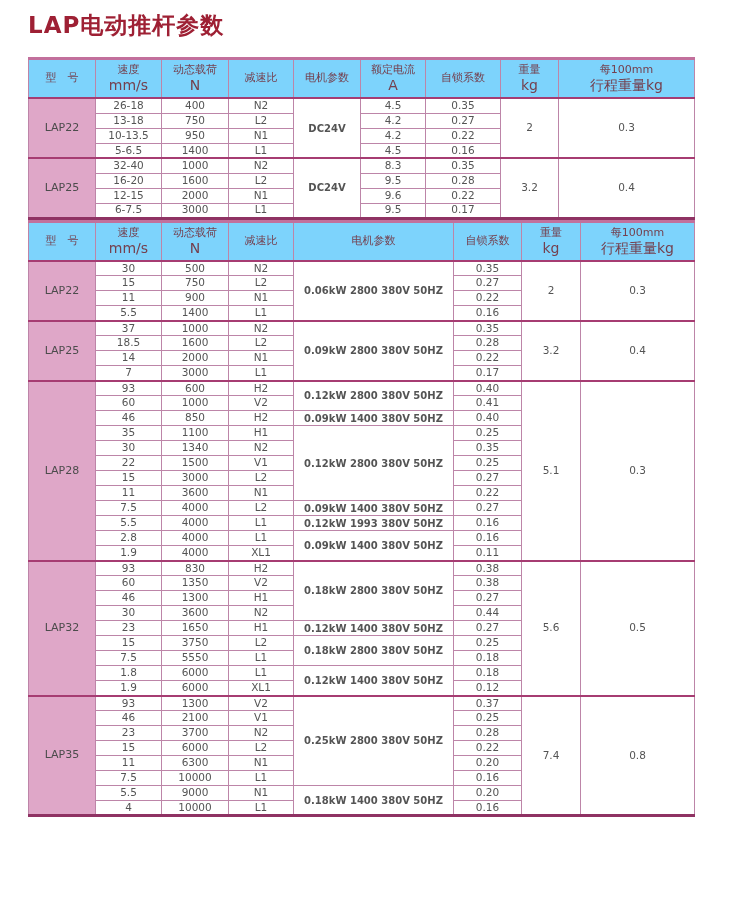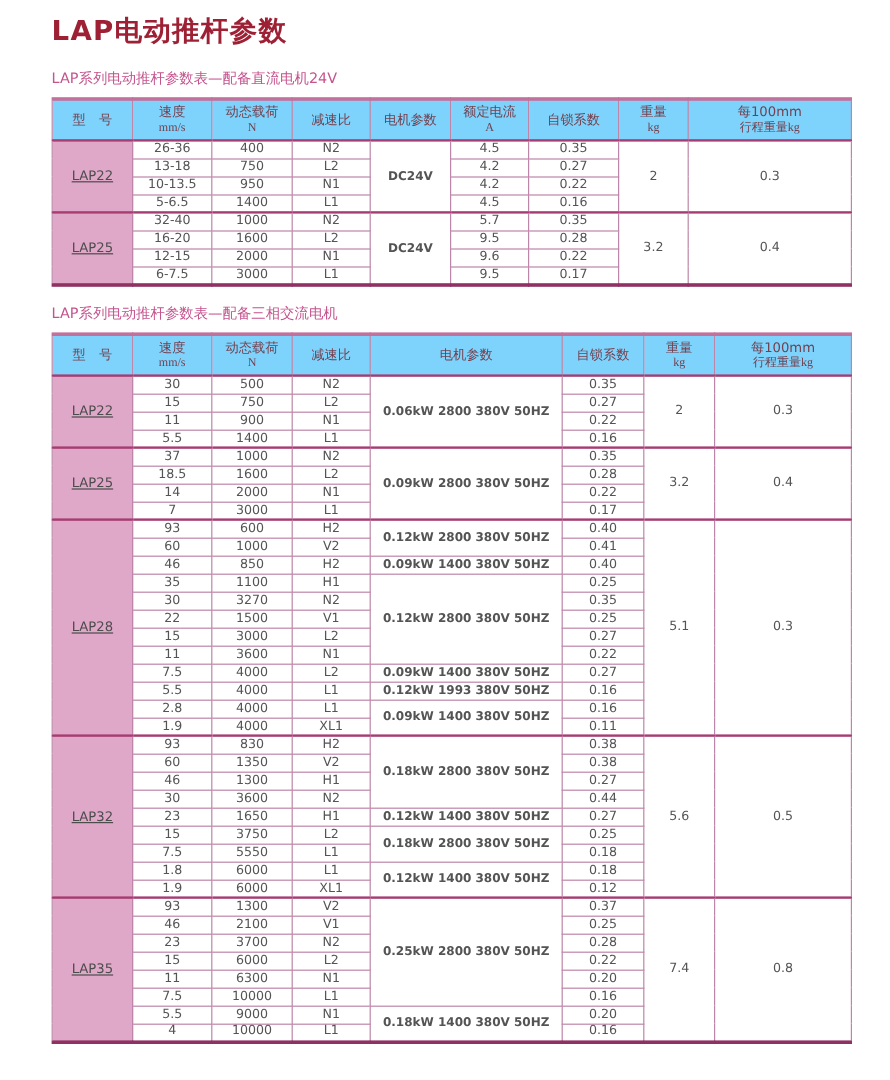--- a/index.html
+++ b/index.html
@@ -1,40 +1,39 @@
 <!DOCTYPE html>
 <html><head>
 <meta charset="utf-8">
 <style>
   * { box-sizing: border-box; margin: 0; padding: 0; }
   html, body { width: 742px; background: #ffffff; }
   body { height: 900px; font-family: "DejaVu Sans", sans-serif; overflow: hidden; }
-  .page { padding: 10px 36px 0 43px; }
+  .page { padding: 10px 36px 0 28px; }
   .title { font-size: 23px; color: #9e2034; font-weight: bold; letter-spacing: 1px; margin-bottom: 16px; }
   .subtitle { font-size: 12px; color: #c5548e; margin-bottom: 7px; }
   .subtitle2 { margin-top: 14px; }
   table { border-collapse: collapse; table-layout: fixed; width: 666px;
           border-top: 3px solid #c2709c; border-bottom: 3px solid #8f3263; }
   th, td { border: 1px solid #bd85a8; text-align: center; vertical-align: middle; }
   thead th { background: #7dd3fc; border-bottom: 2px solid #a63c72; color: #74404f; font-weight: normal; padding: 3px 0; }
   .h1 { font-size: 11px; line-height: 1.3; }
-  .h2 { font-size: 10px; line-height: 1.2; font-family: Liberation Serif, serif; }
+  .h2 { font-size: 14px; line-height: 1.2; }
   td { font-size: 10.5px; color: #545454; height: 15px; padding: 0 2px; line-height: 1.1; }
-  td.model { background: #dfa7c8; font-size: 11px; color: #4c4c4c; text-decoration: underline; }
+  td.model { background: #dfa7c8; font-size: 11px; color: #4c4c4c; }
   td.motor { font-size: 10px; font-weight: bold; }
   tr.group-start td { border-top: 2px solid #a63c72; }
 </style>
 </head>
 <body>
 
 <div class="page">
 
   <div class="title">LAP电动推杆参数</div>
 
-  <div class="subtitle">LAP系列电动推杆参数表—配备直流电机24V</div>
 
   <table id="table1">
     <colgroup>
       <col style="width:67px">
         <col style="width:66px">
         <col style="width:67px">
         <col style="width:65px">
       <col style="width:67px">
         <col style="width:65px">
         <col style="width:75px">
@@ -77,21 +76,21 @@
           </th>
         <th>
             <div class="h1">每100mm</div>
             <div class="h2">行程重量kg</div>
           </th>
       </tr>
     </thead>
     <tbody id="table1-body">
         <tr class="group-start">
           <td class="model" rowspan="4">LAP22</td>
-          <td>26-36</td>
+          <td>26-18</td>
           <td>400</td>
           <td>N2</td>
           <td class="motor" rowspan="4">DC24V</td>
           <td>4.5</td>
           <td>0.35</td>
           <td rowspan="4">2</td>
           <td rowspan="4">0.3</td>
         </tr>
         <tr>
           <td>13-18</td>
@@ -113,21 +112,21 @@
           <td>L1</td>
           <td>4.5</td>
           <td>0.16</td>
         </tr>
         <tr class="group-start">
           <td class="model" rowspan="4">LAP25</td>
           <td>32-40</td>
           <td>1000</td>
           <td>N2</td>
           <td class="motor" rowspan="4">DC24V</td>
-          <td>5.7</td>
+          <td>8.3</td>
           <td>0.35</td>
           <td rowspan="4">3.2</td>
           <td rowspan="4">0.4</td>
         </tr>
         <tr>
           <td>16-20</td>
           <td>1600</td>
           <td>L2</td>
           <td>9.5</td>
           <td>0.28</td>
@@ -142,21 +141,20 @@
         <tr>
           <td>6-7.5</td>
           <td>3000</td>
           <td>L1</td>
           <td>9.5</td>
           <td>0.17</td>
         </tr>
       </tbody>
   </table>
 
-  <div class="subtitle subtitle2">LAP系列电动推杆参数表—配备三相交流电机</div>
 
   <table id="table2">
     <colgroup>
       <col style="width:67px">
         <col style="width:66px">
         <col style="width:67px">
         <col style="width:65px">
       <col style="width:160px">
         <col style="width:68px">
         <col style="width:59px">
@@ -280,21 +278,21 @@
         </tr>
         <tr>
           <td>35</td>
           <td>1100</td>
           <td>H1</td>
           <td class="motor" rowspan="5">0.12kW 2800 380V 50HZ</td>
           <td>0.25</td>
         </tr>
         <tr>
           <td>30</td>
-          <td>3270</td>
+          <td>1340</td>
           <td>N2</td>
           <td>0.35</td>
         </tr>
         <tr>
           <td>22</td>
           <td>1500</td>
           <td>V1</td>
           <td>0.25</td>
         </tr>
         <tr>

